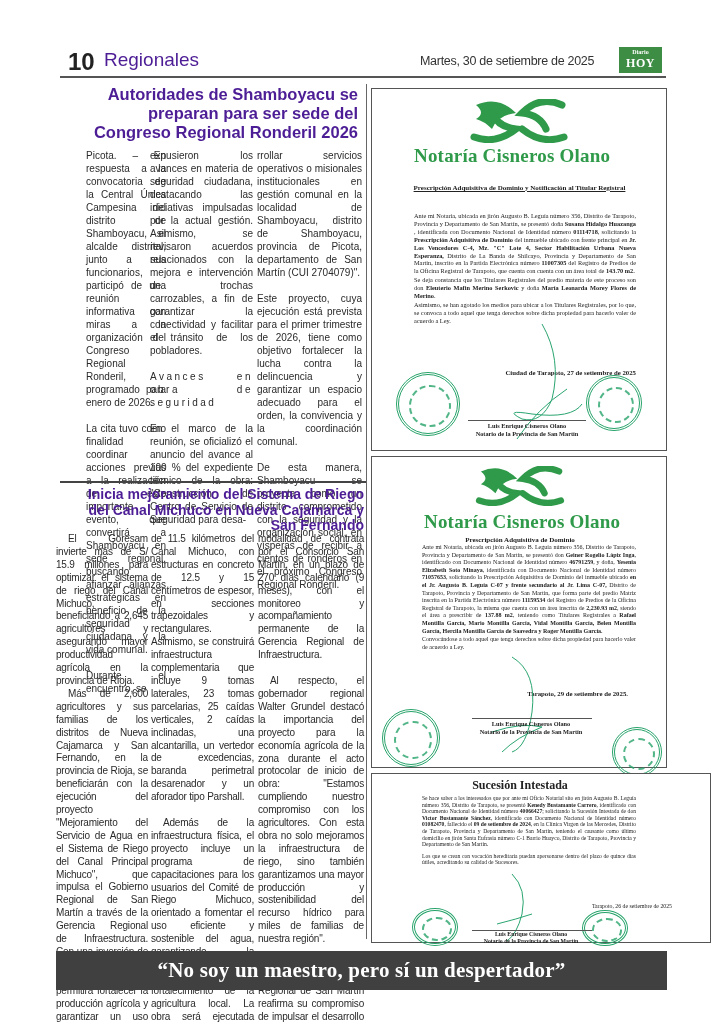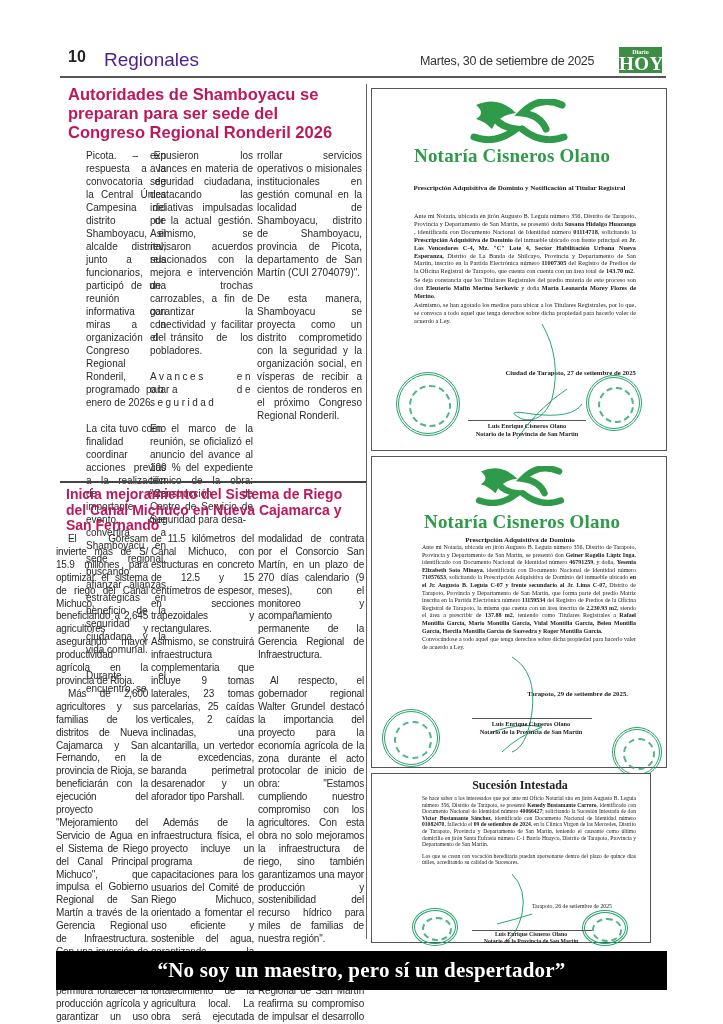--- a/index.html
+++ b/index.html
@@ -1,29 +1,29 @@
 <!DOCTYPE html>
 <html><head>
 <meta charset="utf-8">
 <style>
   * { box-sizing: border-box; margin: 0; padding: 0; }
   html, body { width: 723px; height: 1024px; background: #ffffff; overflow: hidden; }
   body { position: relative; font-family: "Liberation Sans", sans-serif; color: #222; }
 
   
-  .hdr-num { position: absolute; left: 68px; top: 48px; font-size: 16px; font-weight: bold; color: #222; }
+  .hdr-num { position: absolute; left: 68px; top: 48px; font-size: 24px; font-weight: bold; color: #222; }
   .hdr-sec { position: absolute; left: 104px; top: 49px; font-size: 19px; font-weight: normal; color: #4c1d95; }
   .hdr-date { position: absolute; left: 420px; top: 54px; font-size: 12.5px; color: #333; letter-spacing: -0.3px; }
   .hdr-logo { position: absolute; left: 619px; top: 47px; width: 43px; height: 26px; background: #3e8d44; color: #fff; text-align: center; }
   .hdr-logo .small { display: block; font-family: "Liberation Serif", serif; font-size: 6px; font-weight: bold; line-height: 8px; padding-top: 1px; }
-  .hdr-logo .big { display: block; font-family: "Liberation Serif", serif; font-size: 19px; font-weight: bold; line-height: 15px; letter-spacing: 0.5px; }
+  .hdr-logo .big { display: block; font-family: "Liberation Serif", serif; font-size: 12px; font-weight: bold; line-height: 15px; letter-spacing: 0.5px; }
   .hdr-rule { position: absolute; left: 60px; top: 76px; width: 606px; height: 2px; background: #555; }
 
   
-  .headline { position: absolute; text-align: left; font-weight: bold; color: #be185d; font-family: "Liberation Sans", sans-serif; }
+  .headline { position: absolute; text-align: right; font-weight: bold; color: #4c1d95; font-family: "Liberation Sans", sans-serif; }
   .h1 { left: 68px; top: 85px; width: 290px; font-size: 16.5px; line-height: 19px; }
   .h2 { left: 66px; top: 487px; width: 298px; font-size: 14px; line-height: 15.5px; }
 
   .col { position: absolute; font-size: 10px; line-height: 13px; color: #2a2a2a; text-align: justify; hyphens: auto; }
   .col p { margin-bottom: 13px; }
   .col p.indent { text-indent: 12px; margin-bottom: 0; }
   .col p.gap { margin-top: 13px; }
   .subhead { letter-spacing: 2.5px; }
 
   .a1c1 { left: 66px; top: 149px; width: 80px; margin-left: 20px; }
@@ -34,31 +34,31 @@
   .a2c2 { left: 151px; top: 533px; width: 103px; font-size: 10px; line-height: 12.9px; letter-spacing: -0.2px; }
   .a2c3 { left: 258px; top: 533px; width: 106px; font-size: 10px; line-height: 12.9px; letter-spacing: -0.2px; }
 
   .divider-h { position: absolute; left: 60px; top: 481px; width: 306px; height: 2px; background: #444; }
   .divider-v { position: absolute; left: 366px; top: 84px; width: 1px; height: 855px; background: #666; }
 
   
   .notice { position: absolute; border: 1.5px solid #555; background: #fff; font-family: "Liberation Serif", serif; color: #222; }
   .n1 { left: 371px; top: 88px; width: 296px; height: 363px; }
   .n2 { left: 371px; top: 456px; width: 296px; height: 312px; }
-  .n3 { left: 371px; top: 773px; width: 280px; height: 170px; }
+  .n3 { left: 371px; top: 773px; width: 340px; height: 170px; }
 
   .logo-mark { position: absolute; }
   .brand { position: absolute; font-family: "Liberation Serif", serif; font-weight: bold; color: #2f9a4a; font-size: 19px; letter-spacing: 0.2px; }
   .n1 .logo-mark { left: 92px; top: 10px; }
   .n1 .brand { left: 42px; top: 56px; }
   .n2 .logo-mark { left: 98px; top: 9px; }
   .n2 .brand { left: 52px; top: 54px; }
 
   .ntitle { position: absolute; text-align: center; font-weight: bold; font-size: 7px; line-height: 9px; }
-  .n1 .ntitle { left: 40px; top: 95px; width: 215px; }
+  .n1 .ntitle { left: 40px; top: 95px; width: 215px; text-decoration: underline; }
   .n2 .ntitle { left: 20px; top: 79px; width: 256px; }
   .n3 .ntitle { left: 20px; top: 4px; width: 256px; font-size: 12px; line-height: 14px; }
 
   .nbody { position: absolute; font-size: 6.3px; line-height: 7.9px; text-align: justify; }
   .n1 .nbody { left: 42px; top: 123px; width: 222px; }
   .n2 .nbody { left: 50px; top: 87px; width: 214px; font-size: 6px; line-height: 7.6px; }
   .n3 .nbody { left: 50px; top: 21px; width: 214px; font-size: 5.6px; line-height: 6.6px; }
   .nbody b { font-weight: bold; }
   .nbody p { margin-bottom: 1px; }
 
@@ -82,21 +82,21 @@
   .n1 .seal-l { left: 24px; top: 283px; width: 64px; height: 64px; }
   .n1 .seal-r { left: 214px; top: 286px; width: 56px; height: 56px; }
   .n2 .seal-l { left: 10px; top: 252px; width: 58px; height: 58px; }
   .n2 .seal-r { left: 240px; top: 270px; width: 50px; height: 50px; }
   .n3 .seal-l { left: 40px; top: 134px; width: 46px; height: 38px; }
   .n3 .seal-r { left: 210px; top: 136px; width: 46px; height: 36px; }
 
   .scribble { position: absolute; pointer-events: none; }
 
   
-  .banner { position: absolute; left: 56px; top: 951px; width: 611px; height: 39px; background: #000000; color: #fff; font-family: "Liberation Serif", serif; font-weight: bold; font-size: 21px; text-align: center; line-height: 39px; letter-spacing: 0.2px; }
+  .banner { position: absolute; left: 56px; top: 951px; width: 611px; height: 39px; background: #404040; color: #fff; font-family: "Liberation Serif", serif; font-weight: bold; font-size: 21px; text-align: center; line-height: 39px; letter-spacing: 0.2px; }
 </style>
 </head>
 <body>
 
 <div class="hdr-num">10</div>
 <div class="hdr-sec">Regionales</div>
 <div class="hdr-date">Martes, 30 de setiembre de 2025</div>
 <div class="hdr-logo">
   <span class="small">Diario</span>
   <span class="big">HOY</span>
@@ -109,20 +109,21 @@
   <p>La cita tuvo como finalidad coordinar acciones previas a la realización de este importante evento, que convertirá a Shamboyacu en sede regional, buscando afianzar alianzas estratégicas en beneficio de la seguridad ciudadana y la vida comunal.</p>
   <p>Durante el encuentro, se</p>
 </div>
 <div class="col a1c2">
   <p>expusieron los avances en materia de seguridad ciudadana, destacando las iniciativas impulsadas por la actual gestión. Asimismo, se revisaron acuerdos relacionados con la mejora e intervención de trochas carrozables, a fin de garantizar la conectividad y facilitar el tránsito de los pobladores.</p>
   <p class="subhead">Avances en obra de seguridad</p>
   <p>En el marco de la reunión, se oficializó el anuncio del avance al 100 % del expediente técnico de la obra: "Construcción de Centro de Servicio de Seguridad para desa-</p>
 </div>
 <div class="col a1c3">
   <p>rrollar servicios operativos o misionales institucionales en gestión comunal en la localidad de Shamboyacu, distrito de Shamboyacu, provincia de Picota, departamento de San Martín (CUI 2704079)".</p>
+  <p>Este proyecto, cuya ejecución está prevista para el primer trimestre de 2026, tiene como objetivo fortalecer la lucha contra la delincuencia y garantizar un espacio adecuado para el orden, la convivencia y la coordinación comunal.</p>
   <p>De esta manera, Shamboyacu se proyecta como un distrito comprometido con la seguridad y la organización social, en vísperas de recibir a cientos de ronderos en el próximo Congreso Regional Ronderil.</p>
 </div>
 
 <div class="divider-h"></div>
 <div class="divider-v"></div>
 
 <div class="headline h2">Inicia mejoramiento del Sistema de Riego del Canal Michuco en Nueva Cajamarca y San Fernando</div>
 <div class="col a2c1">
   <p class="indent">El Goresam invierte más de S/ 15.9 millones para optimizar el sistema de riego del Canal Michuco, beneficiando a 2,645 agricultores y asegurando mayor productividad agrícola en la provincia de Rioja.</p>
   <p class="indent">Más de 2,600 agricultores y sus familias de los distritos de Nueva Cajamarca y San Fernando, en la provincia de Rioja, se beneficiarán con la ejecución del proyecto "Mejoramiento del Servicio de Agua en el Sistema de Riego del Canal Principal Michuco", que impulsa el Gobierno Regional de San Martín a través de la Gerencia Regional de Infraestructura. Con una inversión de S/ 15.9 millones, esta importante obra permitirá fortalecer la producción agrícola y garantizar un uso más eficiente y sostenible del recurso hídrico en la zona.</p>

